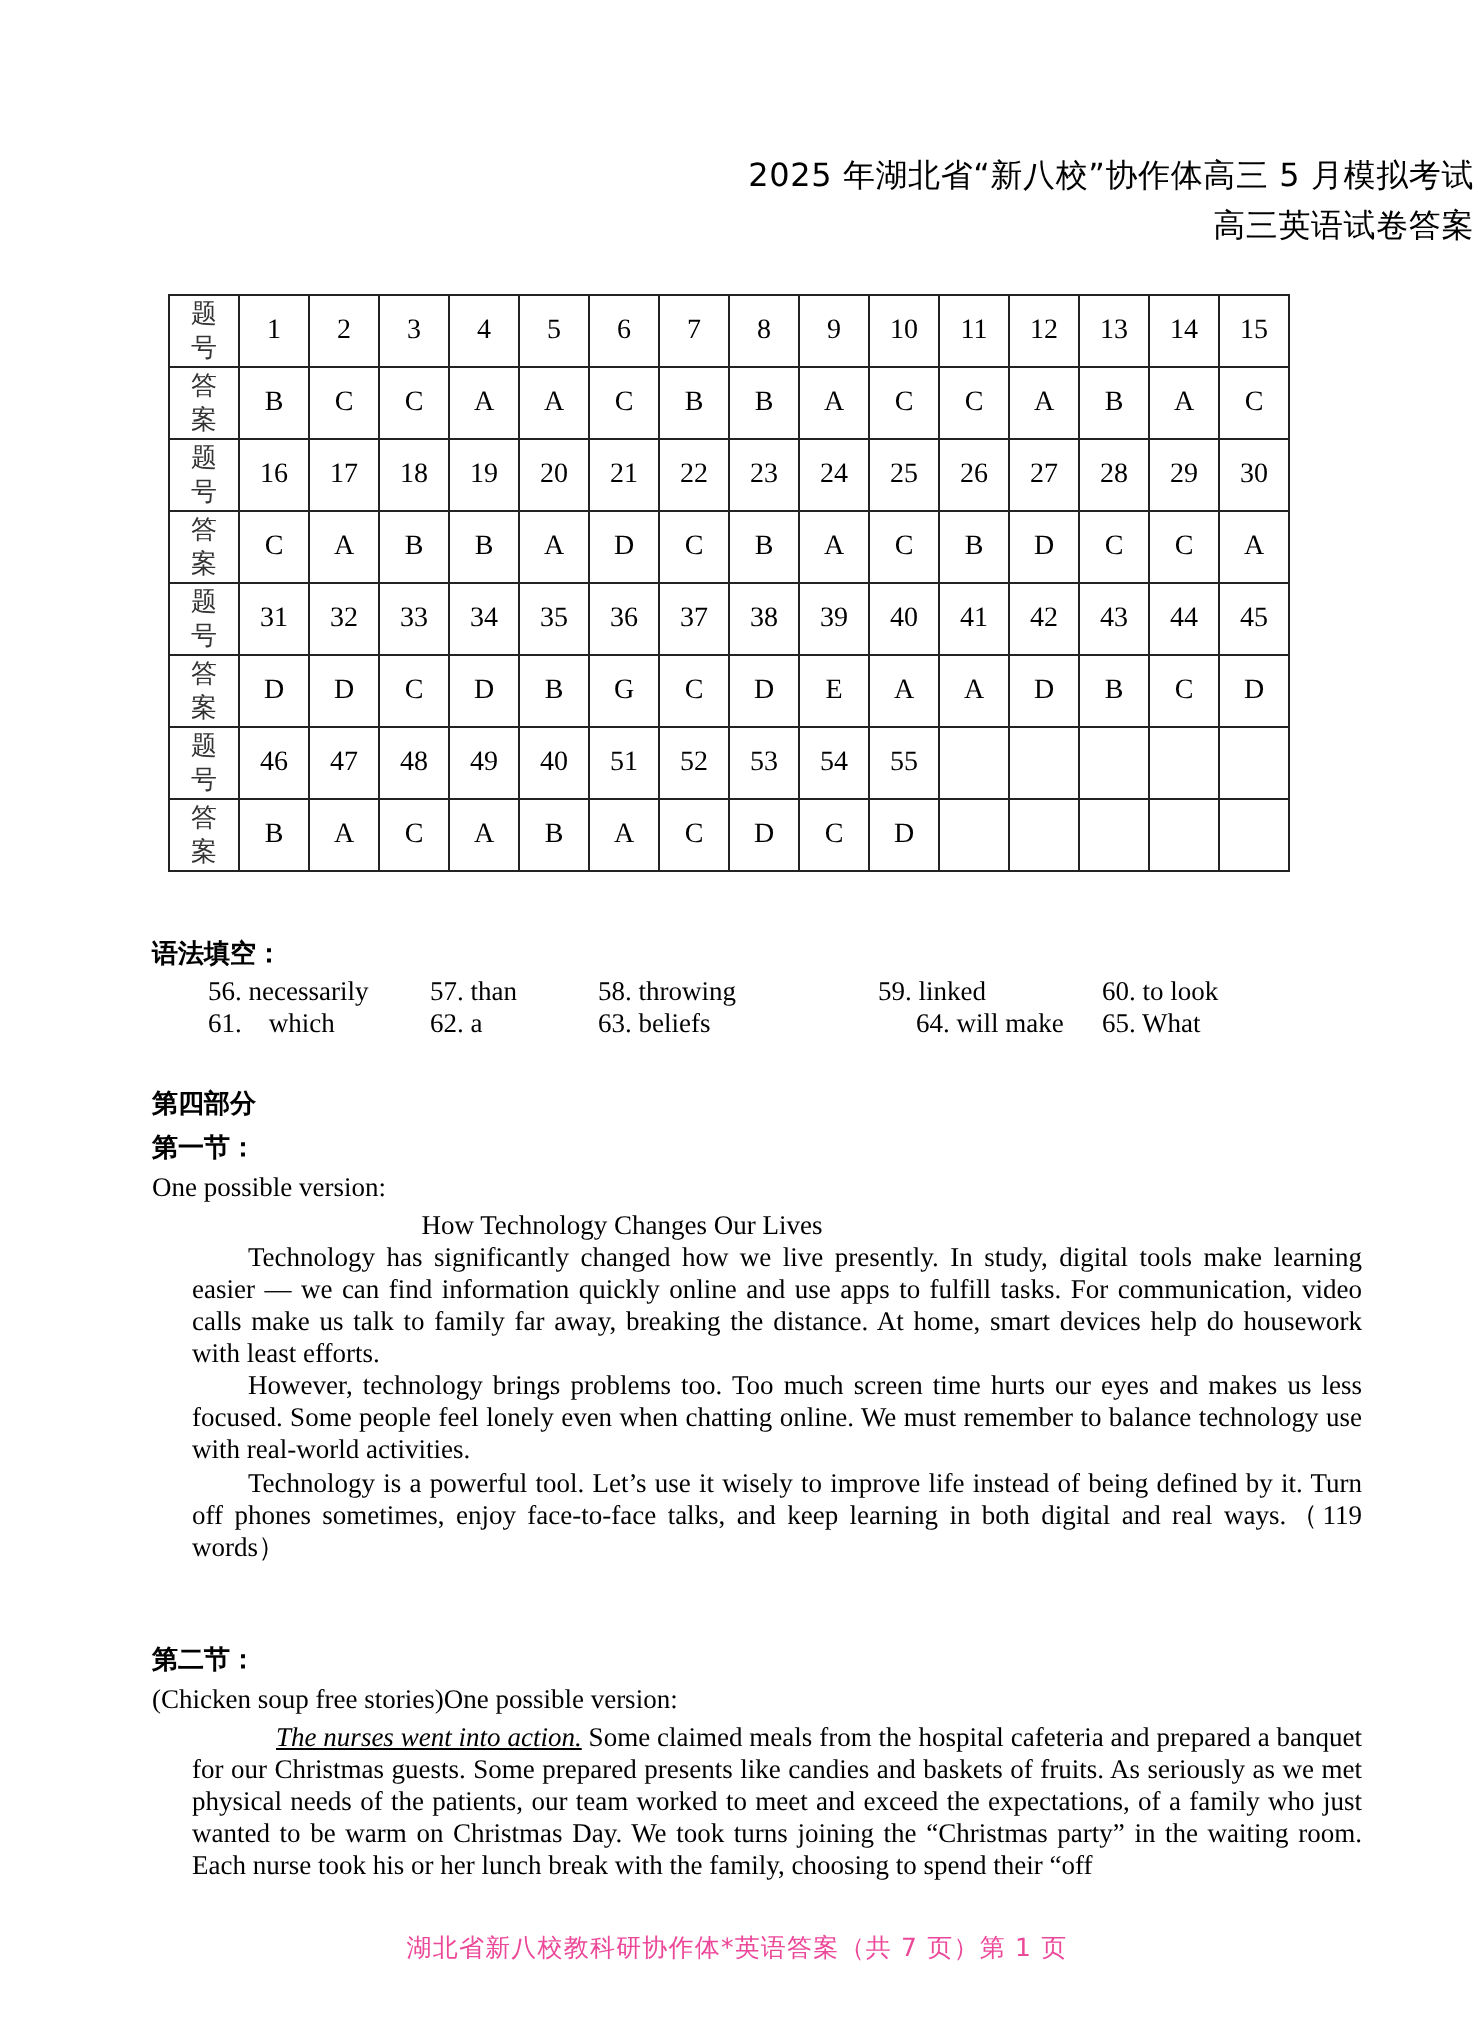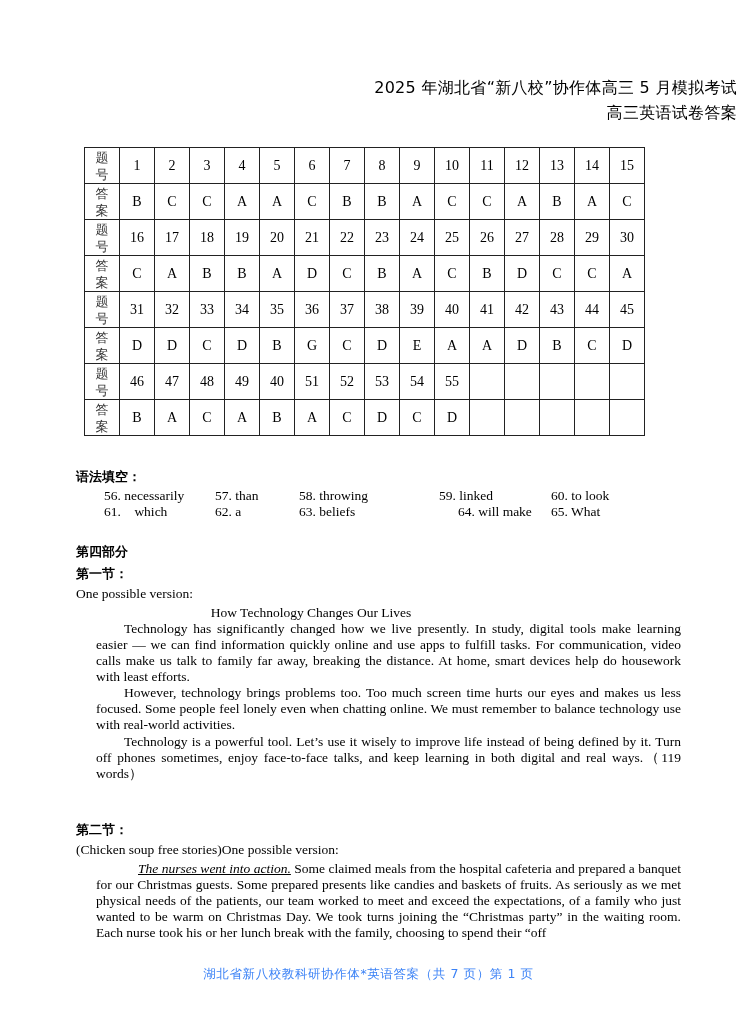--- a/index.html
+++ b/index.html
@@ -12,21 +12,21 @@
   table.ans td.lab { width: 34px; font-family: "DejaVu Sans", sans-serif; font-size: 13px; line-height: 17px; color: #333; }
   table.ans td.c { width: 34px; }
   .sec-head { position: absolute; left: 76px; font-family: "DejaVu Sans", sans-serif; font-weight: bold; font-size: 13px; }
   .fill-row { position: absolute; left: 76px; font-size: 13.5px; height: 16px; width: 600px; }
   .fill-row span { position: absolute; white-space: nowrap; margin-left: 28px; }
   .line { position: absolute; left: 76px; font-size: 13.5px; white-space: nowrap; }
   .essay-title { position: absolute; left: 0; width: 622px; text-align: center; font-size: 13.5px; }
   .para { position: absolute; left: 64px; width: 585px; font-size: 13.5px; line-height: 16px; text-align: justify; text-indent: 28px; margin-left: 32px; }
   .para.story { text-indent: 42px; }
   .u { text-decoration: underline; font-style: italic; }
-  .footer { position: absolute; top: 966px; left: 0; width: 737px; text-align: center; font-family: "DejaVu Sans", sans-serif; font-size: 12.5px; letter-spacing: 0.6px; color: #3b82f6; }
+  .footer { position: absolute; top: 966px; left: 0; width: 737px; text-align: center; font-family: "DejaVu Sans", sans-serif; font-size: 12.5px; letter-spacing: 0.6px; color: #ec4899; }
 </style>
 </head>
 <body>
 
 <div class="title" id="t1">2025 年湖北省“新八校”协作体高三 5 月模拟考试</div>
 <div class="title" id="t2">高三英语试卷答案</div>
 
 <table class="ans">
   <tbody id="ans-body">
       <tr>

